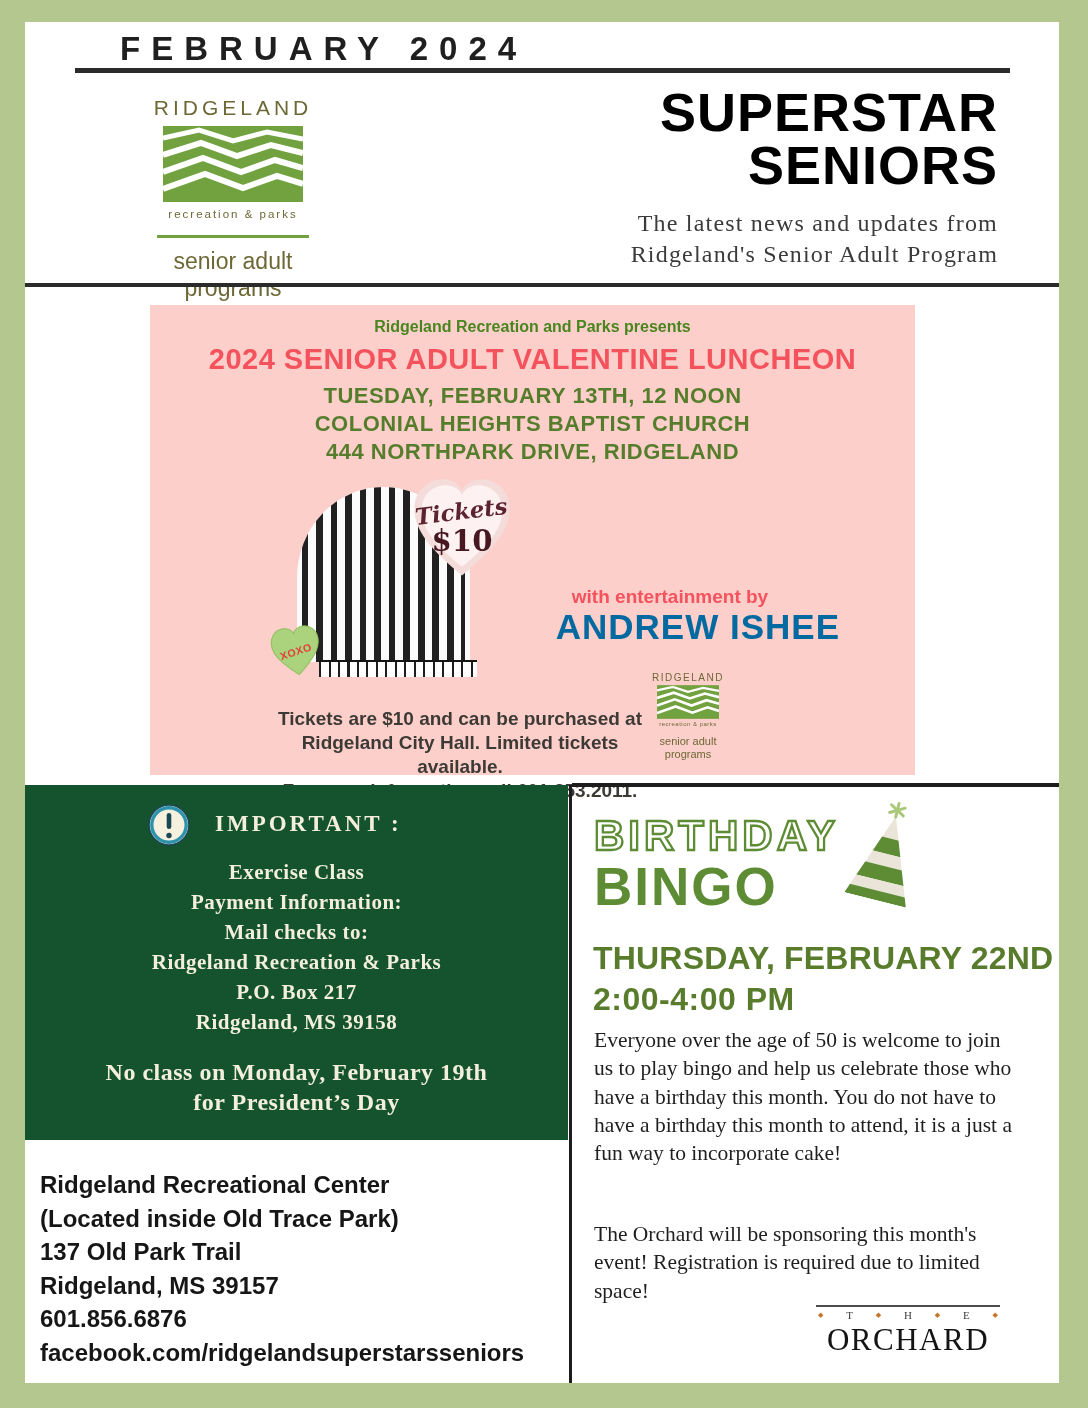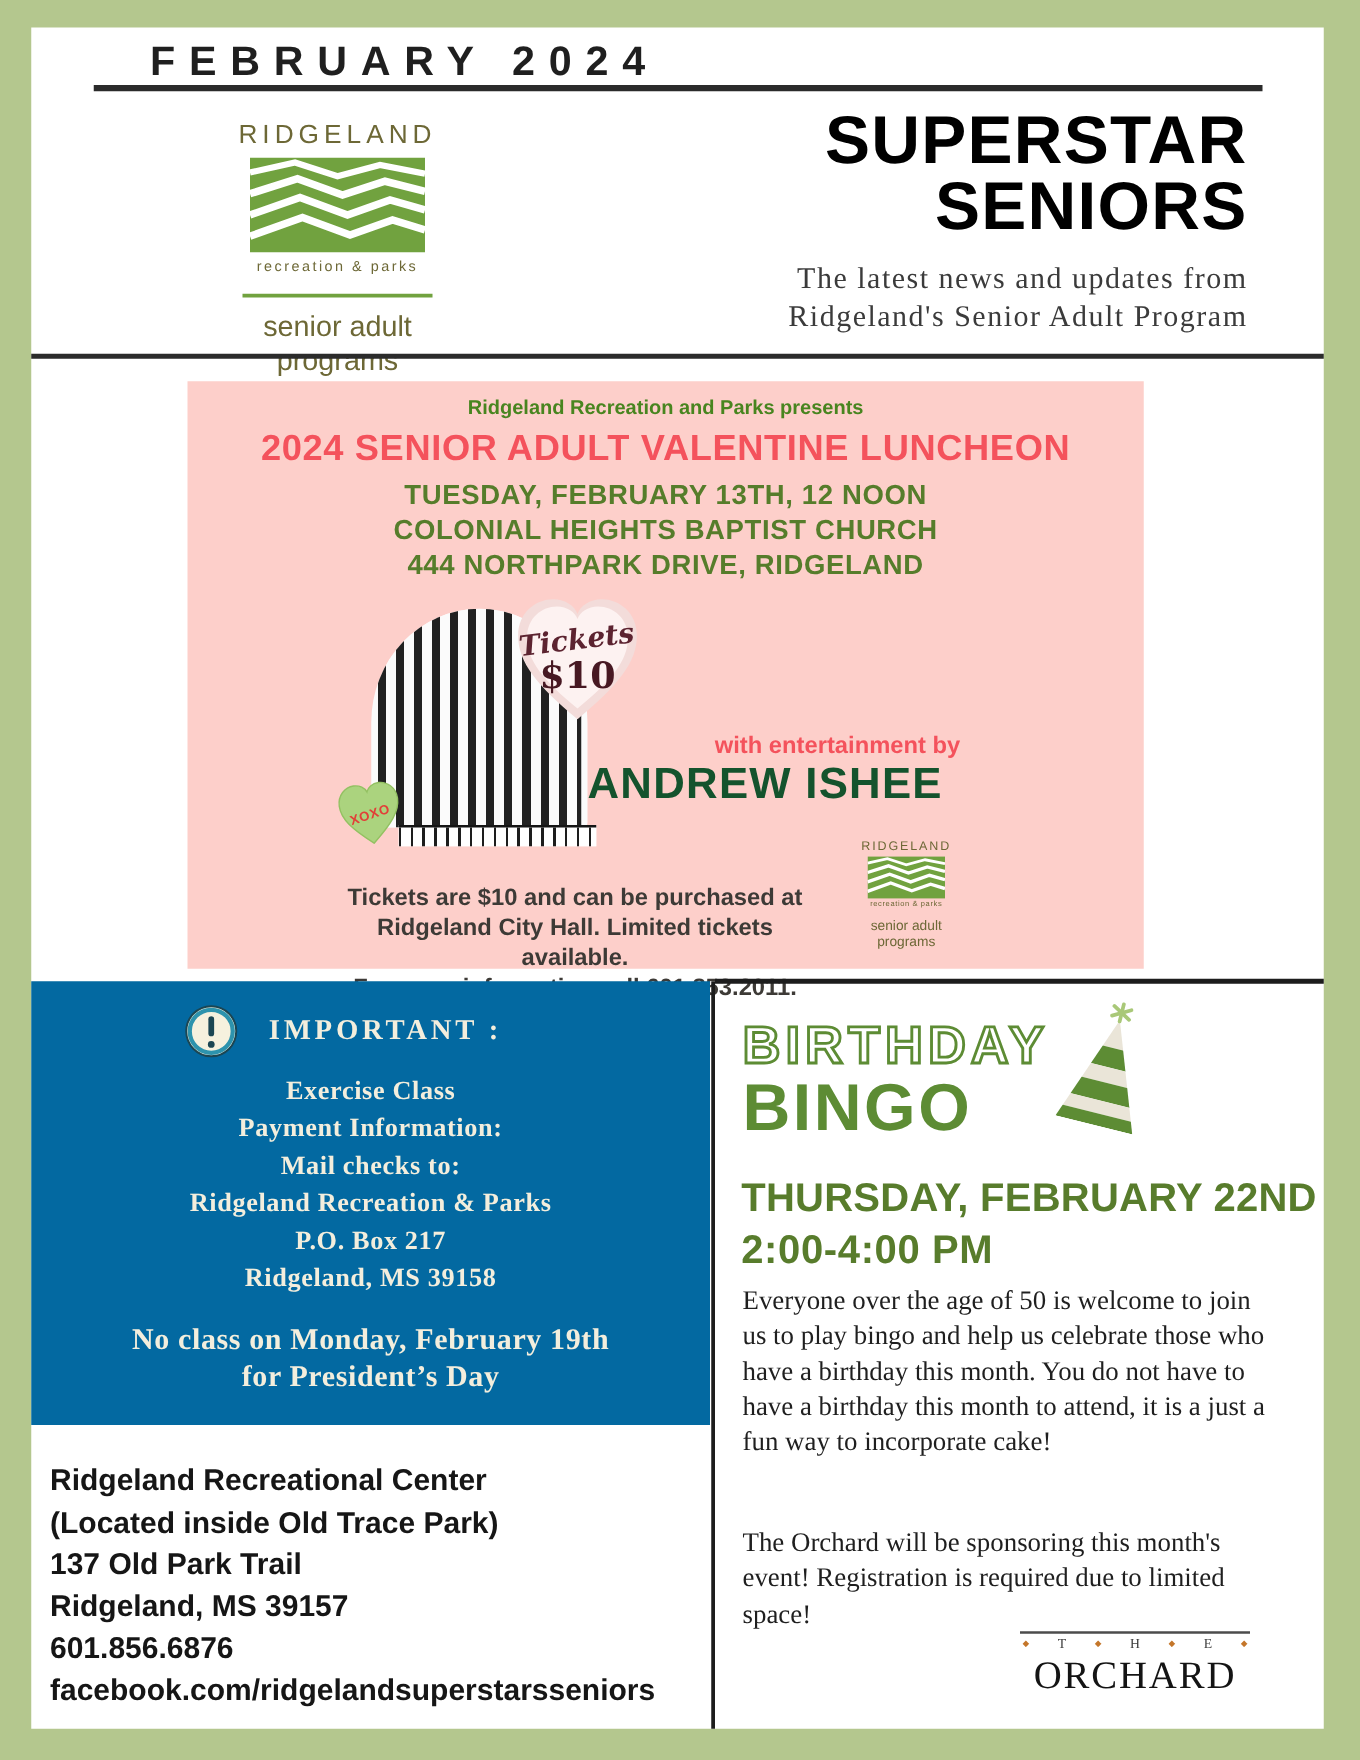--- a/index.html
+++ b/index.html
@@ -7,21 +7,21 @@
   body { font-family:"Liberation Sans", sans-serif; }
   .page { position:relative; width:1088px; height:1408px; background:#b4c78e; overflow:hidden;padding-left:18px; }
   .content-bg { position:absolute; left:25px; top:22px; width:1034px; height:1361px; background:#ffffff; }
 
   
   .issue { position:absolute; left:120px; top:30px; font-size:33px; font-weight:800; letter-spacing:11px; color:#1f1f1f; }
   .rule { position:absolute; background:#2b2b2b; }
   .rule-top { left:75px; top:68px; width:935px; height:5px; }
   .rule-mid { left:25px; top:283px; width:1034px; height:4px; }
 
-  .logo { position:absolute; left:148px; top:96px; width:170px; text-align:center; color:#6d6836;margin-left:37px; }
+  .logo { position:absolute; left:148px; top:96px; width:170px; text-align:center; color:#6d6836; }
   .logo-name { font-size:21px; letter-spacing:4px; font-weight:400; }
   .logo-waves { display:block; margin:6px auto 0; }
   .logo-tag { font-size:11.5px; letter-spacing:2px; margin-top:6px; }
   .logo-hr { width:152px; height:3px; background:#71a23f; margin:15px auto 10px; }
   .logo-prog { font-size:23px; line-height:27px; }
 
   .masthead { position:absolute; right:90px; top:86px; text-align:right; }
   .mast-title { font-size:54px; line-height:53px; font-weight:700; color:#000000; letter-spacing:1px; }
   .mast-sub { margin-top:16px; font-family:"Liberation Serif", serif; font-size:24px; line-height:31px; color:#3b3b3b; letter-spacing:1.2px; }
 
@@ -37,32 +37,32 @@
                 border-radius:50% 50% 4px 4px / 52% 52% 4px 4px; overflow:hidden; }
   .piano-stripes { position:absolute; top:0; bottom:0; left:5px; right:5px;
                    background:repeating-linear-gradient(90deg,#212121 0 6.5px,#fbfbfb 6.5px 14.5px); }
   .piano-keys { position:absolute; left:22px; top:173px; width:158px; height:17px; background:#ffffff; border-top:2.5px solid #151515;
                 background-image:repeating-linear-gradient(90deg,#1d1d1d 0 2px,#ffffff 2px 9.5px); }
 
   .tickets-heart { position:absolute; left:258px; top:168px; width:108px; height:112px; }
   .xoxo-heart { position:absolute; left:118px; top:318px; width:56px; height:56px; transform:rotate(-8deg); }
 
   .flyer-ent-intro { position:absolute; left:380px; top:281px; width:280px; text-align:center; font-size:19px; font-weight:700; color:#f4525c; }
-  .flyer-entertainer { position:absolute; left:320px; top:302px; width:370px; text-align:left; font-size:35px; font-weight:800; letter-spacing:1px; color:#14532d; }
+  .flyer-entertainer { position:absolute; left:320px; top:302px; width:370px; text-align:right; font-size:35px; font-weight:800; letter-spacing:1px; color:#0369a1; }
 
   .flyer-info { position:absolute; left:125px; top:402px; width:370px; text-align:center; font-size:19px; line-height:24px; font-weight:700; color:#3d3a36; }
 
   .logo--mini { position:absolute; left:498px; top:367px; width:80px; text-align:center; color:#6d6836; }
   .logo--mini .logo-name { font-size:10px; letter-spacing:1.5px; }
   .logo--mini .logo-waves { margin:2px auto 0; }
   .logo--mini .logo-tag { font-size:6px; letter-spacing:0.5px; margin-top:2px; }
   .logo--mini .logo-prog { font-size:11px; line-height:13px; margin-top:8px; }
 
   
-  .imp-box { position:absolute; left:25px; top:785px; width:543px; height:355px; background:#0369a1;
+  .imp-box { position:absolute; left:25px; top:785px; width:543px; height:355px; background:#14532d;
              font-family:"Liberation Serif", serif; color:#f3eedd; }
   .alert-icon { position:absolute; left:122px; top:18px; width:44px; height:44px; }
   .imp-heading { position:absolute; left:190px; top:26px; font-size:23px; font-weight:700; letter-spacing:3px; }
   .imp-lines { position:absolute; left:0; top:72px; width:100%; text-align:center; font-size:21px; line-height:30px; font-weight:600; letter-spacing:0.5px;font-family:Liberation Serif, serif; }
   .imp-notice { position:absolute; left:0; top:272px; width:100%; text-align:center; font-size:24px; line-height:30px; font-weight:700; letter-spacing:0.5px; }
 
   
   .contact { position:absolute; left:40px; top:1168px; font-family:Liberation Sans, sans-serif; font-size:24px; line-height:33.5px; font-weight:700; color:#161616; }
 
   

